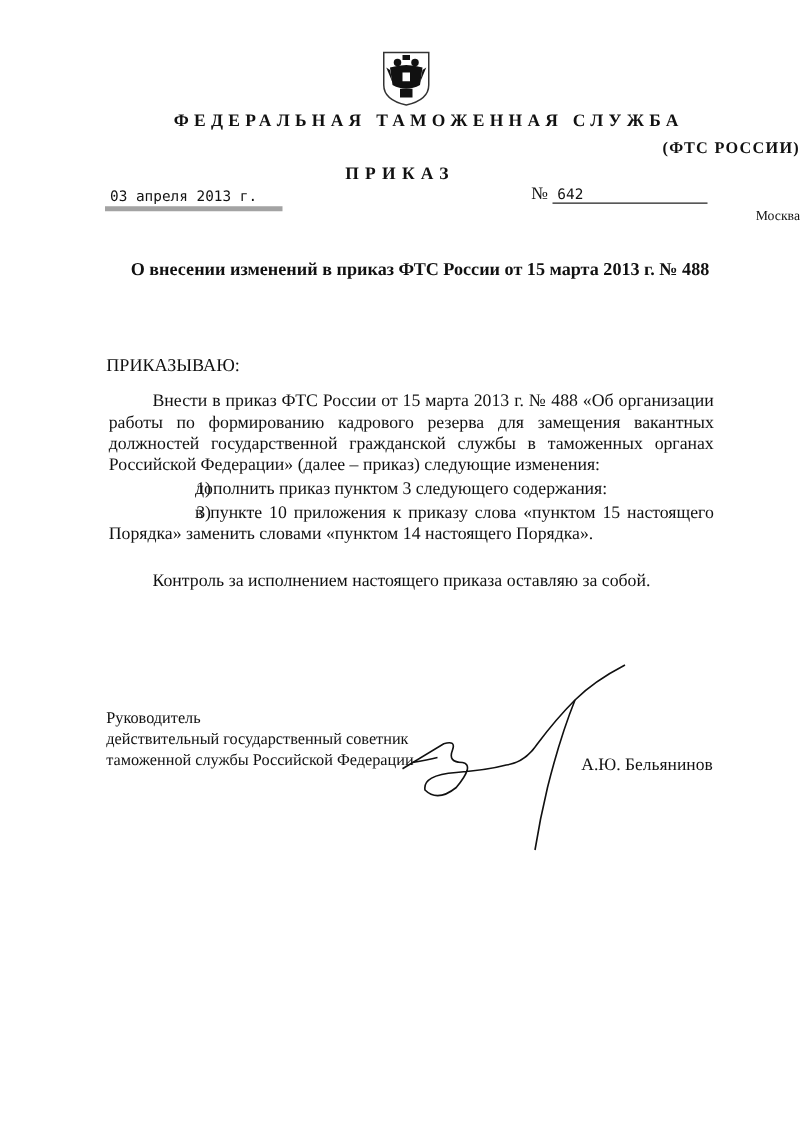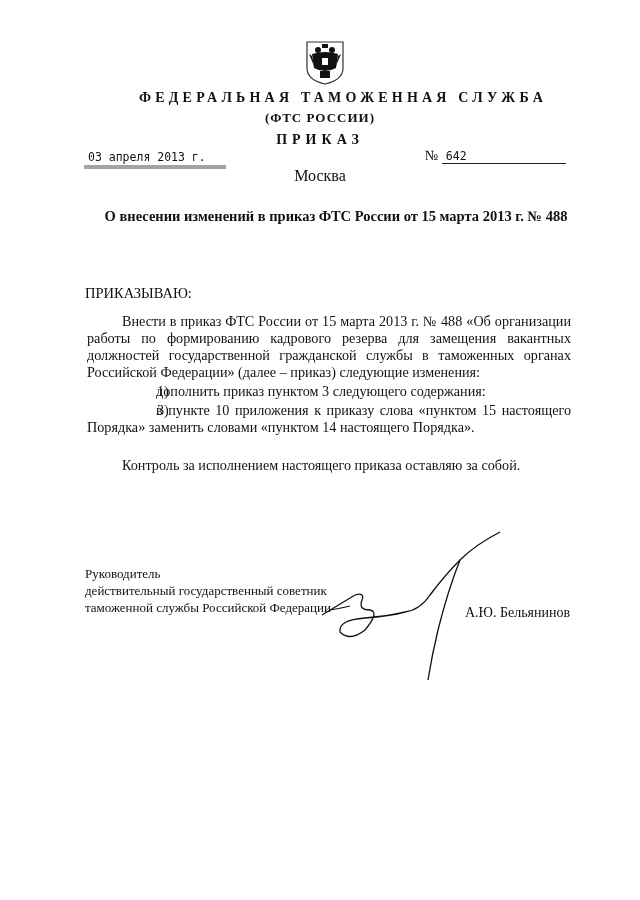--- a/index.html
+++ b/index.html
@@ -1,26 +1,26 @@
 <!DOCTYPE html>
 <html><head>
 <meta charset="utf-8">
 <style>
   html, body { margin:0; padding:0; background:#ffffff; }
   body { width:640px; height:900px; position:relative; overflow:hidden; color:#111; font-family:"Liberation Serif", serif; }
   .abs { position:absolute; }
   .emblem { left:303px; top:38px; width:44px; height:48px; }
   .agency { left:0; width:640px; top:90px; text-align:center; font-weight:bold; font-size:14px; letter-spacing:4.2px;padding-left:23px; }
-  .agency-short { left:0; width:640px; top:110px; text-align:center; font-weight:bold; font-size:13px; letter-spacing:1px; }
+  .agency-short { left:0; width:640px; top:110px; text-align:right; font-weight:bold; font-size:13px; letter-spacing:1px; }
   .doc-type { left:0; width:640px; top:132px; text-align:center; font-weight:bold; font-size:14px; letter-spacing:5px; }
   .date { left:84px; top:150px; width:138px; font-family:"DejaVu Sans Mono", monospace; font-size:11.5px; border-bottom:4px solid #a3a3a3; padding-left:4px; padding-bottom:1px; }
   .num-wrap { left:425px; top:148px; font-size:14px; }
   .num-label { display:inline-block; }
   .num-val { display:inline-block; width:120px; font-family:"DejaVu Sans Mono", monospace; font-size:11.5px; border-bottom:1px solid #222; padding-left:4px; }
-  .city { left:0; width:640px; top:167px; text-align:center; font-size:16px; }
+  .city { left:0; width:640px; top:167px; text-align:right; font-size:11px; }
   .subject { left:0; width:640px; top:208px; text-align:center; font-weight:bold; font-size:14.5px;margin-left:16px; }
   .order-word { left:85px; top:285px; font-size:14.5px; }
   .body-text { left:85px; width:488px; top:311px; font-size:14.2px; line-height:17px; text-align:justify; }
   .body-text p { margin:2px; }
   .indent { text-indent:35px; }
   .item-num { display:inline-block; width:34px; }
   .gap { height:17px; }
   .sig-block { left:85px; top:565px; font-size:13px; line-height:17px; }
   .sig-block div { white-space:nowrap; }
   .signer { left:465px; top:605px; font-size:14px; }

